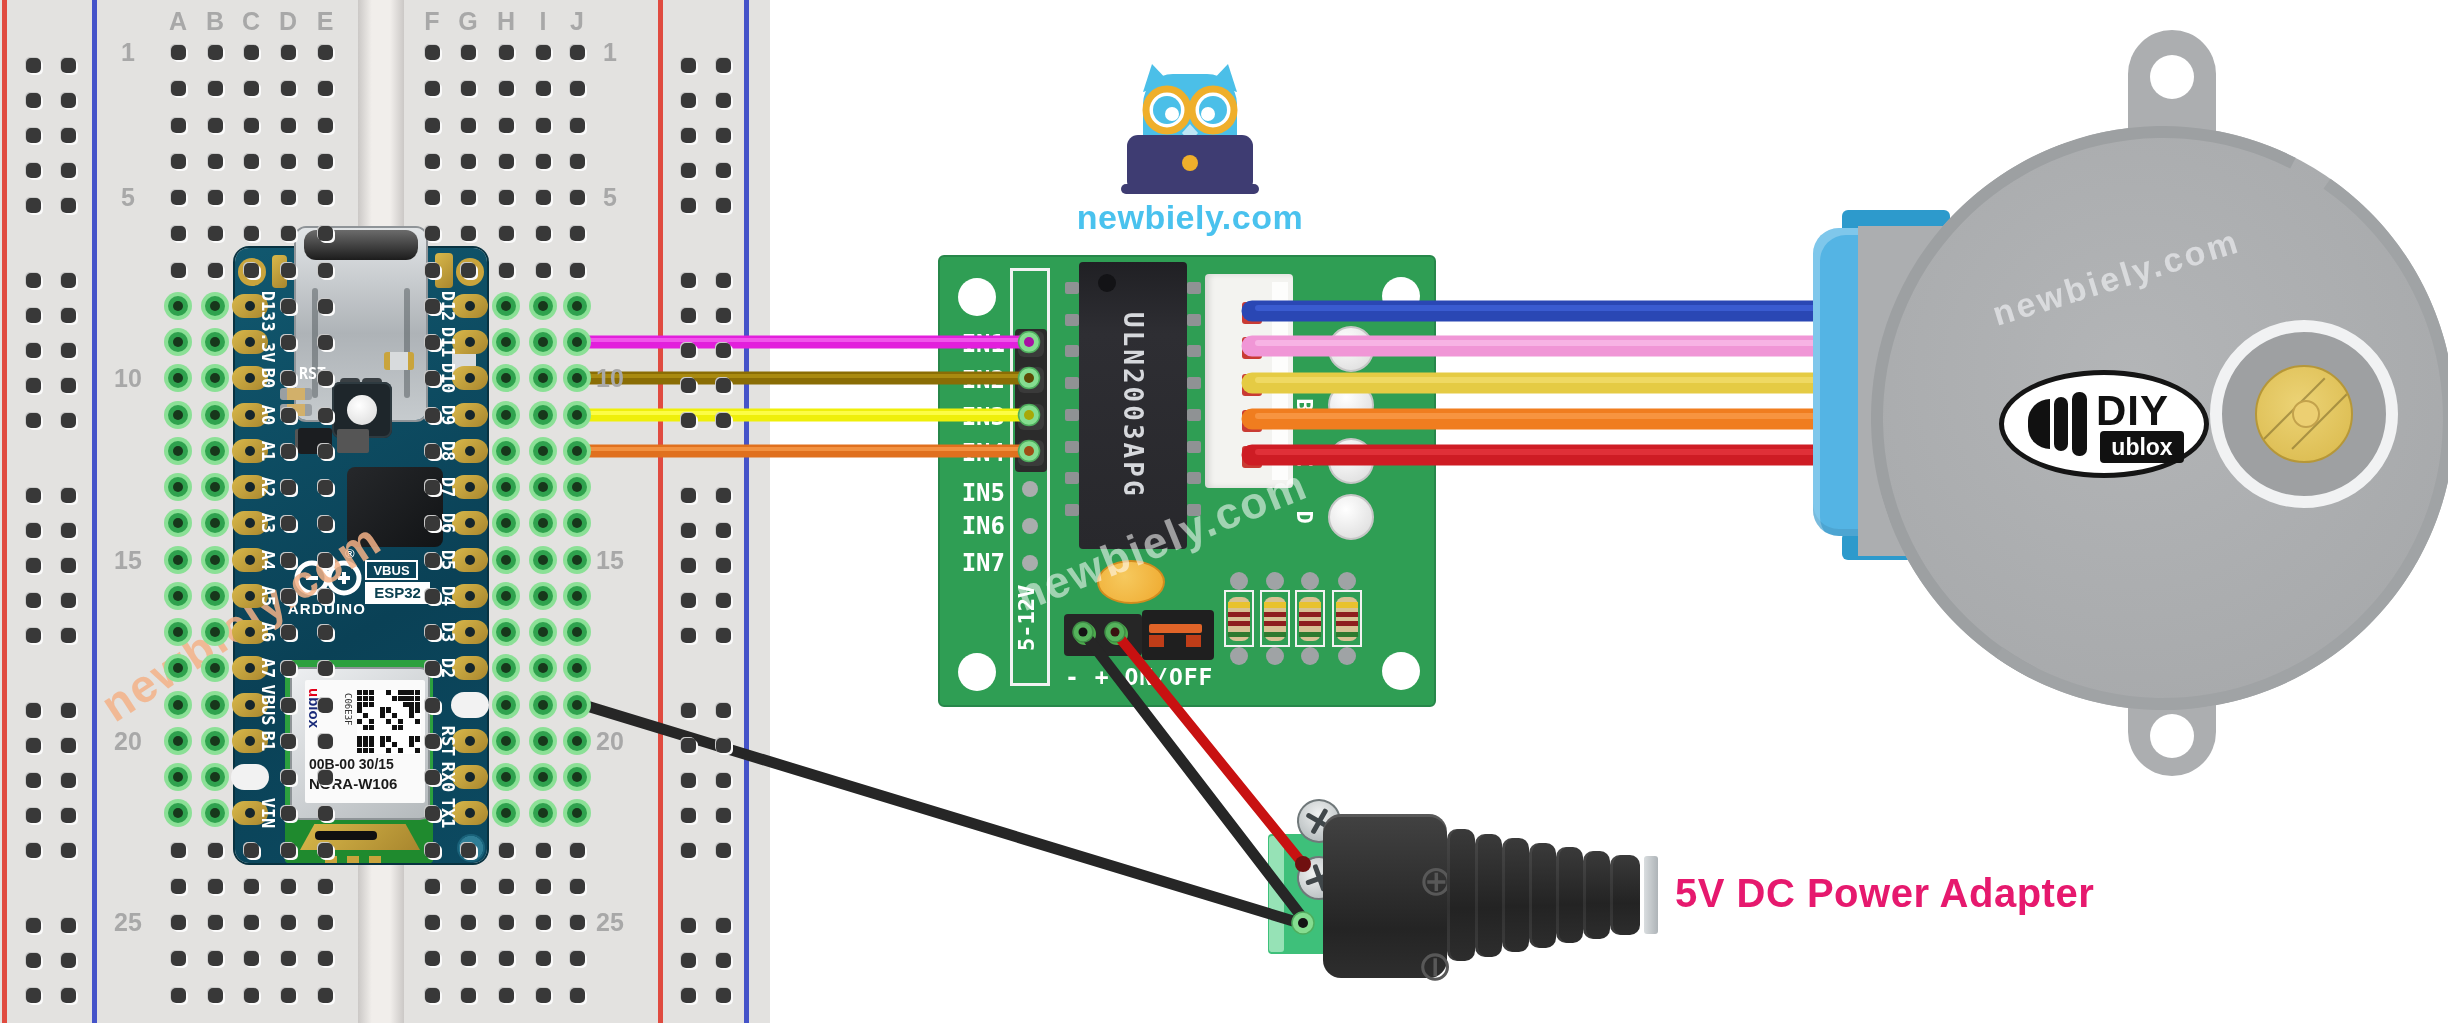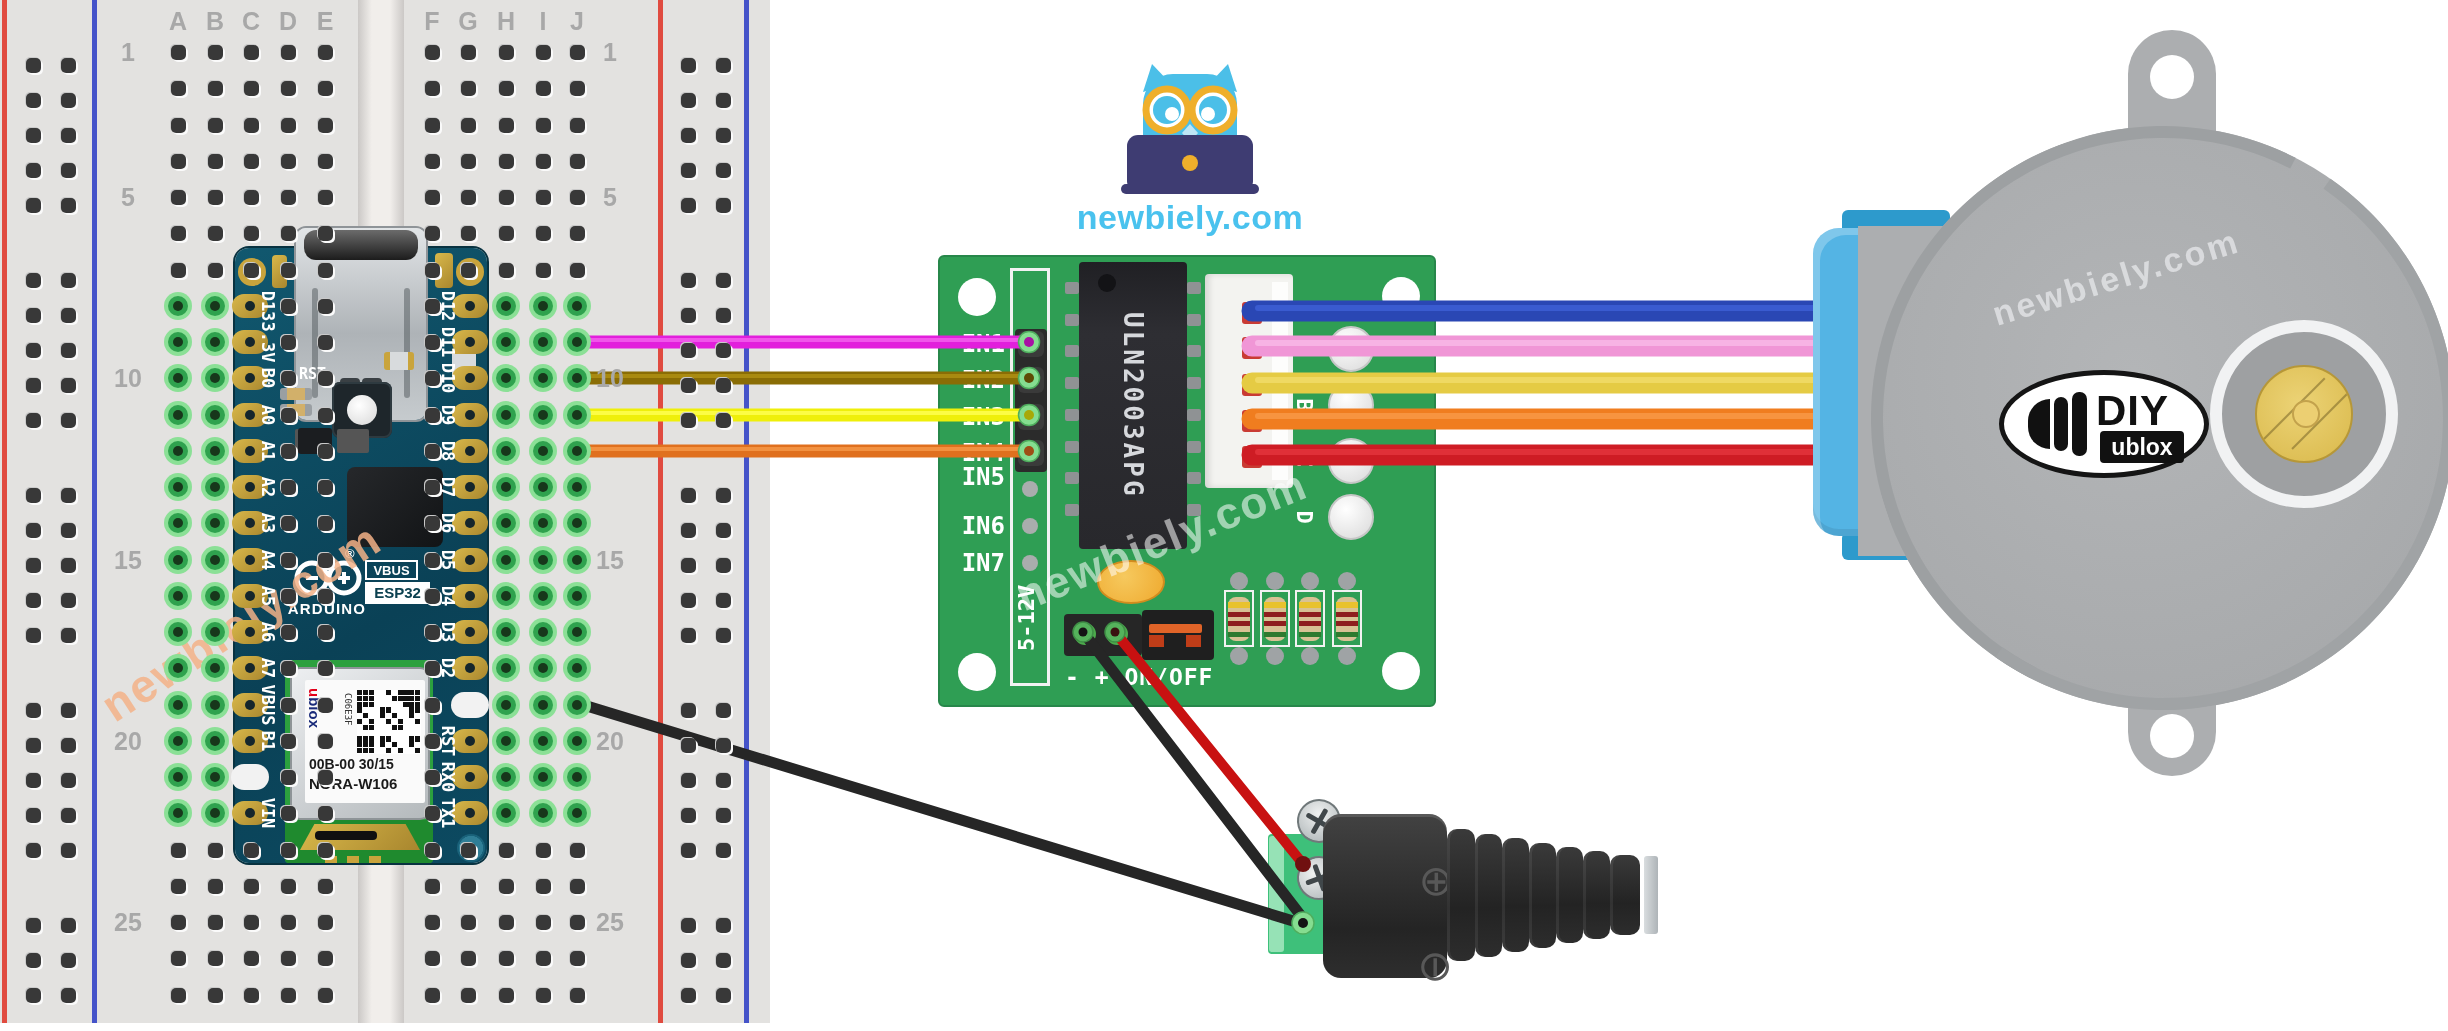--- a/index.html
+++ b/index.html
@@ -351,21 +351,21 @@
       <div class="hdr-hole" style="left: 78px; top: 110px;"></div>
       <div class="hdr-hole" style="left: 78px; top: 147px;"></div>
       <div class="hdr-hole" style="left: 78px; top: 183px;"></div>
       <div class="in-hole" style="left: 82px; top: 224px;"></div>
       <div class="in-hole" style="left: 82px; top: 261px;"></div>
       <div class="in-hole" style="left: 82px; top: 298px;"></div>
       <div class="in-label" style="left: 10px; top: 73px;">IN1</div>
       <div class="in-label" style="left: 10px; top: 109px;">IN2</div>
       <div class="in-label" style="left: 10px; top: 146px;">IN3</div>
       <div class="in-label" style="left: 10px; top: 182px;">IN4</div>
-      <div class="in-label" style="left: 10px; top: 206px; text-align: right;">IN5</div>
+      <div class="in-label" style="left: 10px; top: 222px; text-align: right;">IN5</div>
       <div class="in-label" style="left: 10px; top: 255px;">IN6</div>
       <div class="in-label" style="left: 10px; top: 292px;">IN7</div>
       <div class="res-pad" style="left: 290px; top: 315px;"></div>
       <div class="res-pad" style="left: 290px; top: 390px;"></div>
       <div class="res-box" style="left: 284px; top: 333px;"></div>
       <div class="res-body" style="left: 288px; top: 340px;"></div>
       <div class="res-band" style="left: 288px; top: 345px; height: 6px; background: rgb(232, 194, 46);"></div>
       <div class="res-band" style="left: 288px; top: 355px; height: 5px; background: rgb(142, 31, 31);"></div>
       <div class="res-band" style="left: 288px; top: 364px; height: 5px; background: rgb(142, 31, 31);"></div>
       <div class="res-band" style="left: 288px; top: 375px; height: 5px; background: rgb(47, 122, 47);"></div>
@@ -459,20 +459,21 @@
       <circle cx="132" cy="56" r="7" fill="#FFFFFF"></circle>
       <circle cx="168" cy="56" r="7" fill="#FFFFFF"></circle>
       <path d="M150 66 L158 75 L150 84 L142 75 Z" fill="#BFE6F6"></path>
       <rect x="87" y="77" width="126" height="57" rx="11" fill="#3E3C72"></rect>
       <rect x="81" y="126" width="138" height="10" rx="5" fill="#3E3C72"></rect>
       <circle cx="150" cy="105" r="8" fill="#EFAF2B"></circle>
     </svg>
   </div>
   <div id="logo-text">newbiely.com</div>
 
+  <div id="adapter-label">5V DC Power Adapter</div>
 
   <svg id="wires" width="2448" height="1031" viewBox="0 0 2448 1031">
       <line x1="1252" y1="311" x2="1880" y2="311" stroke="#2A47B4" stroke-width="21" stroke-linecap="round"></line>
       <line x1="1258" y1="308" x2="1874" y2="308" stroke="#3A5BD0" stroke-width="6" stroke-linecap="round"></line>
       <line x1="1252" y1="346" x2="1880" y2="346" stroke="#F096D6" stroke-width="21" stroke-linecap="round"></line>
       <line x1="1258" y1="343" x2="1874" y2="343" stroke="#F7B3E4" stroke-width="6" stroke-linecap="round"></line>
       <line x1="1252" y1="383" x2="1880" y2="383" stroke="#E5CB44" stroke-width="21" stroke-linecap="round"></line>
       <line x1="1258" y1="380" x2="1874" y2="380" stroke="#EFD963" stroke-width="6" stroke-linecap="round"></line>
       <line x1="1252" y1="419" x2="1880" y2="419" stroke="#F07D1F" stroke-width="21" stroke-linecap="round"></line>
       <line x1="1258" y1="416" x2="1874" y2="416" stroke="#F79440" stroke-width="6" stroke-linecap="round"></line>

